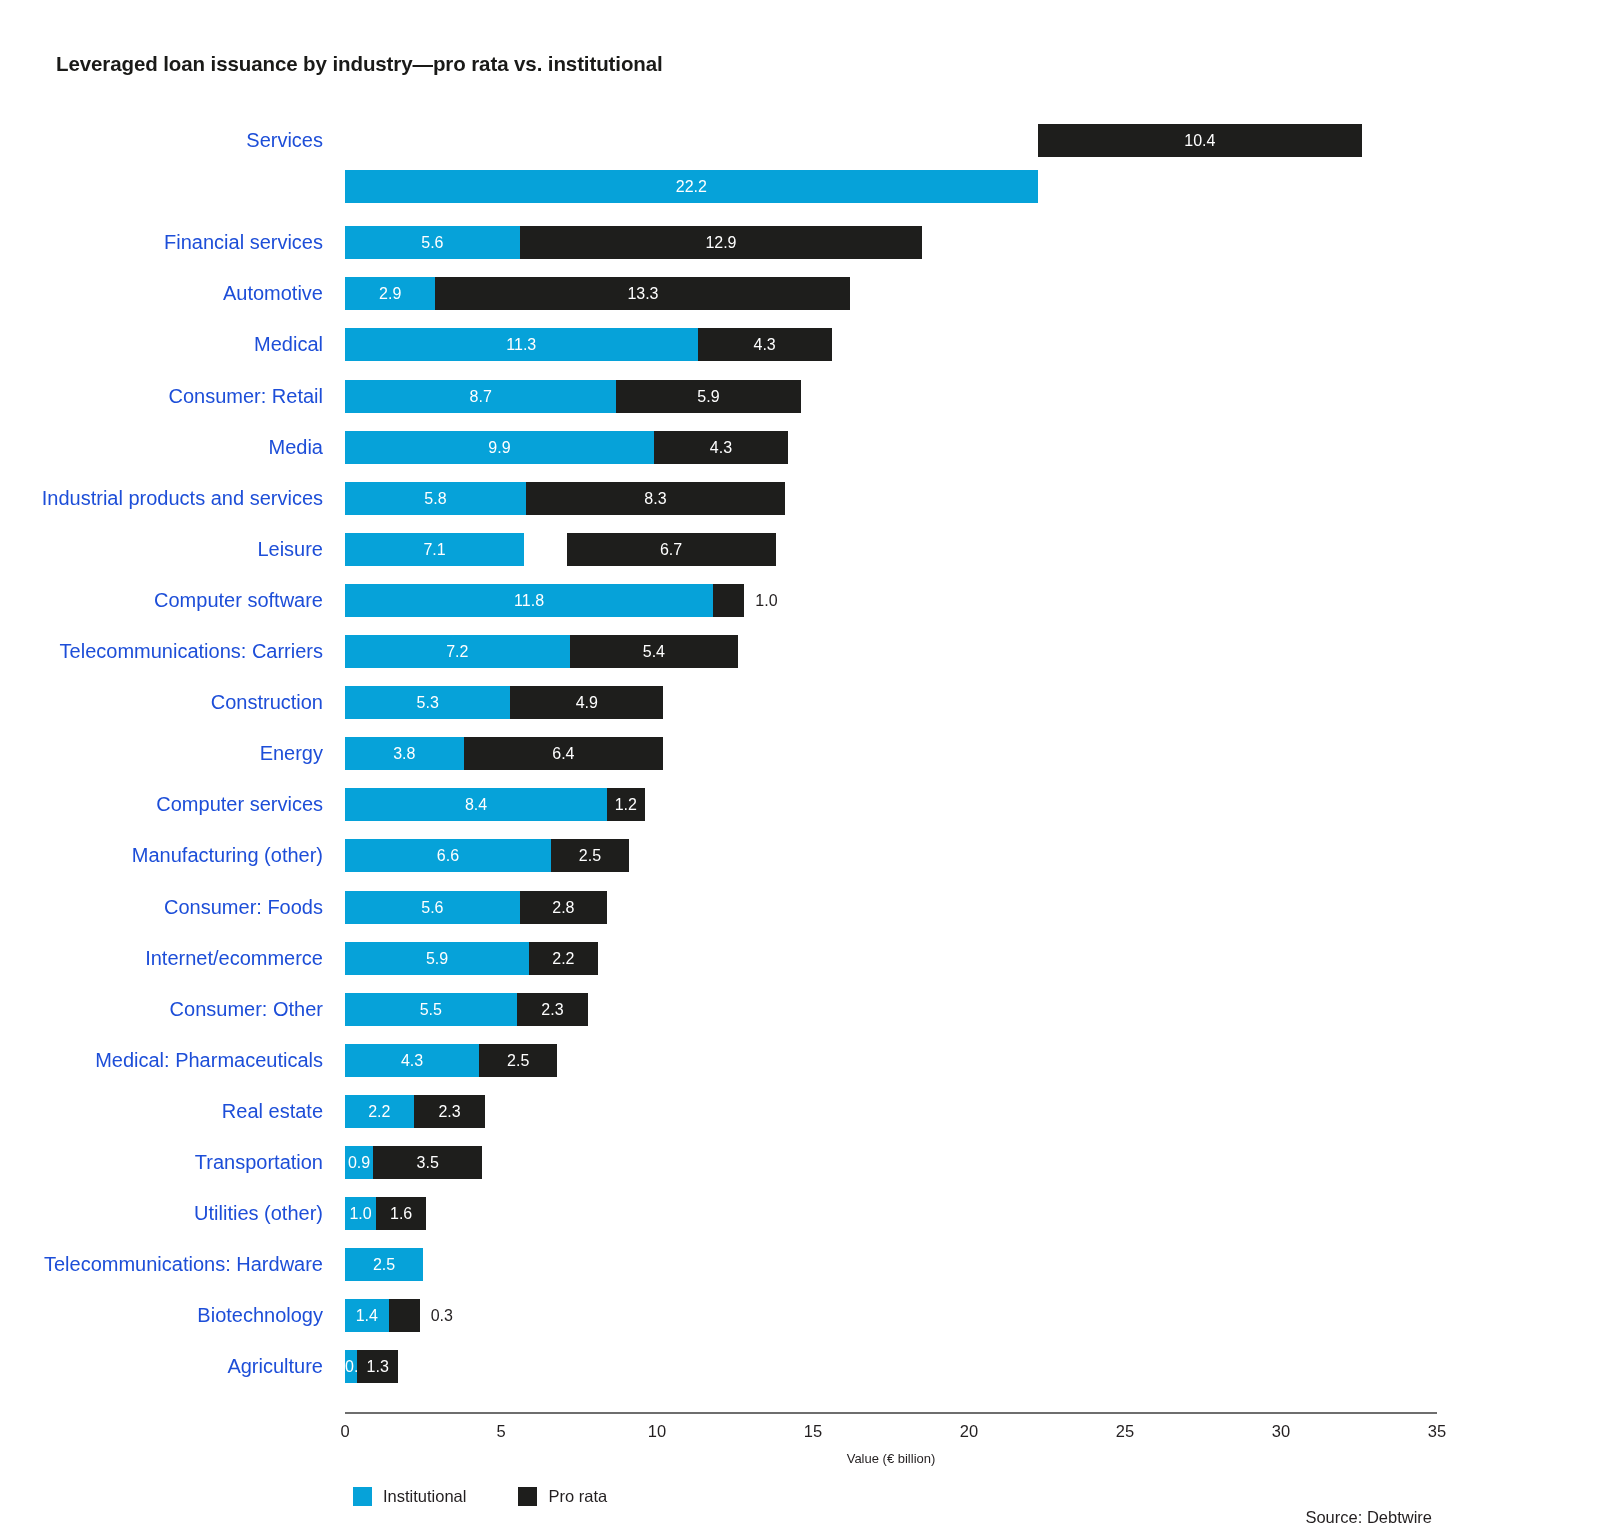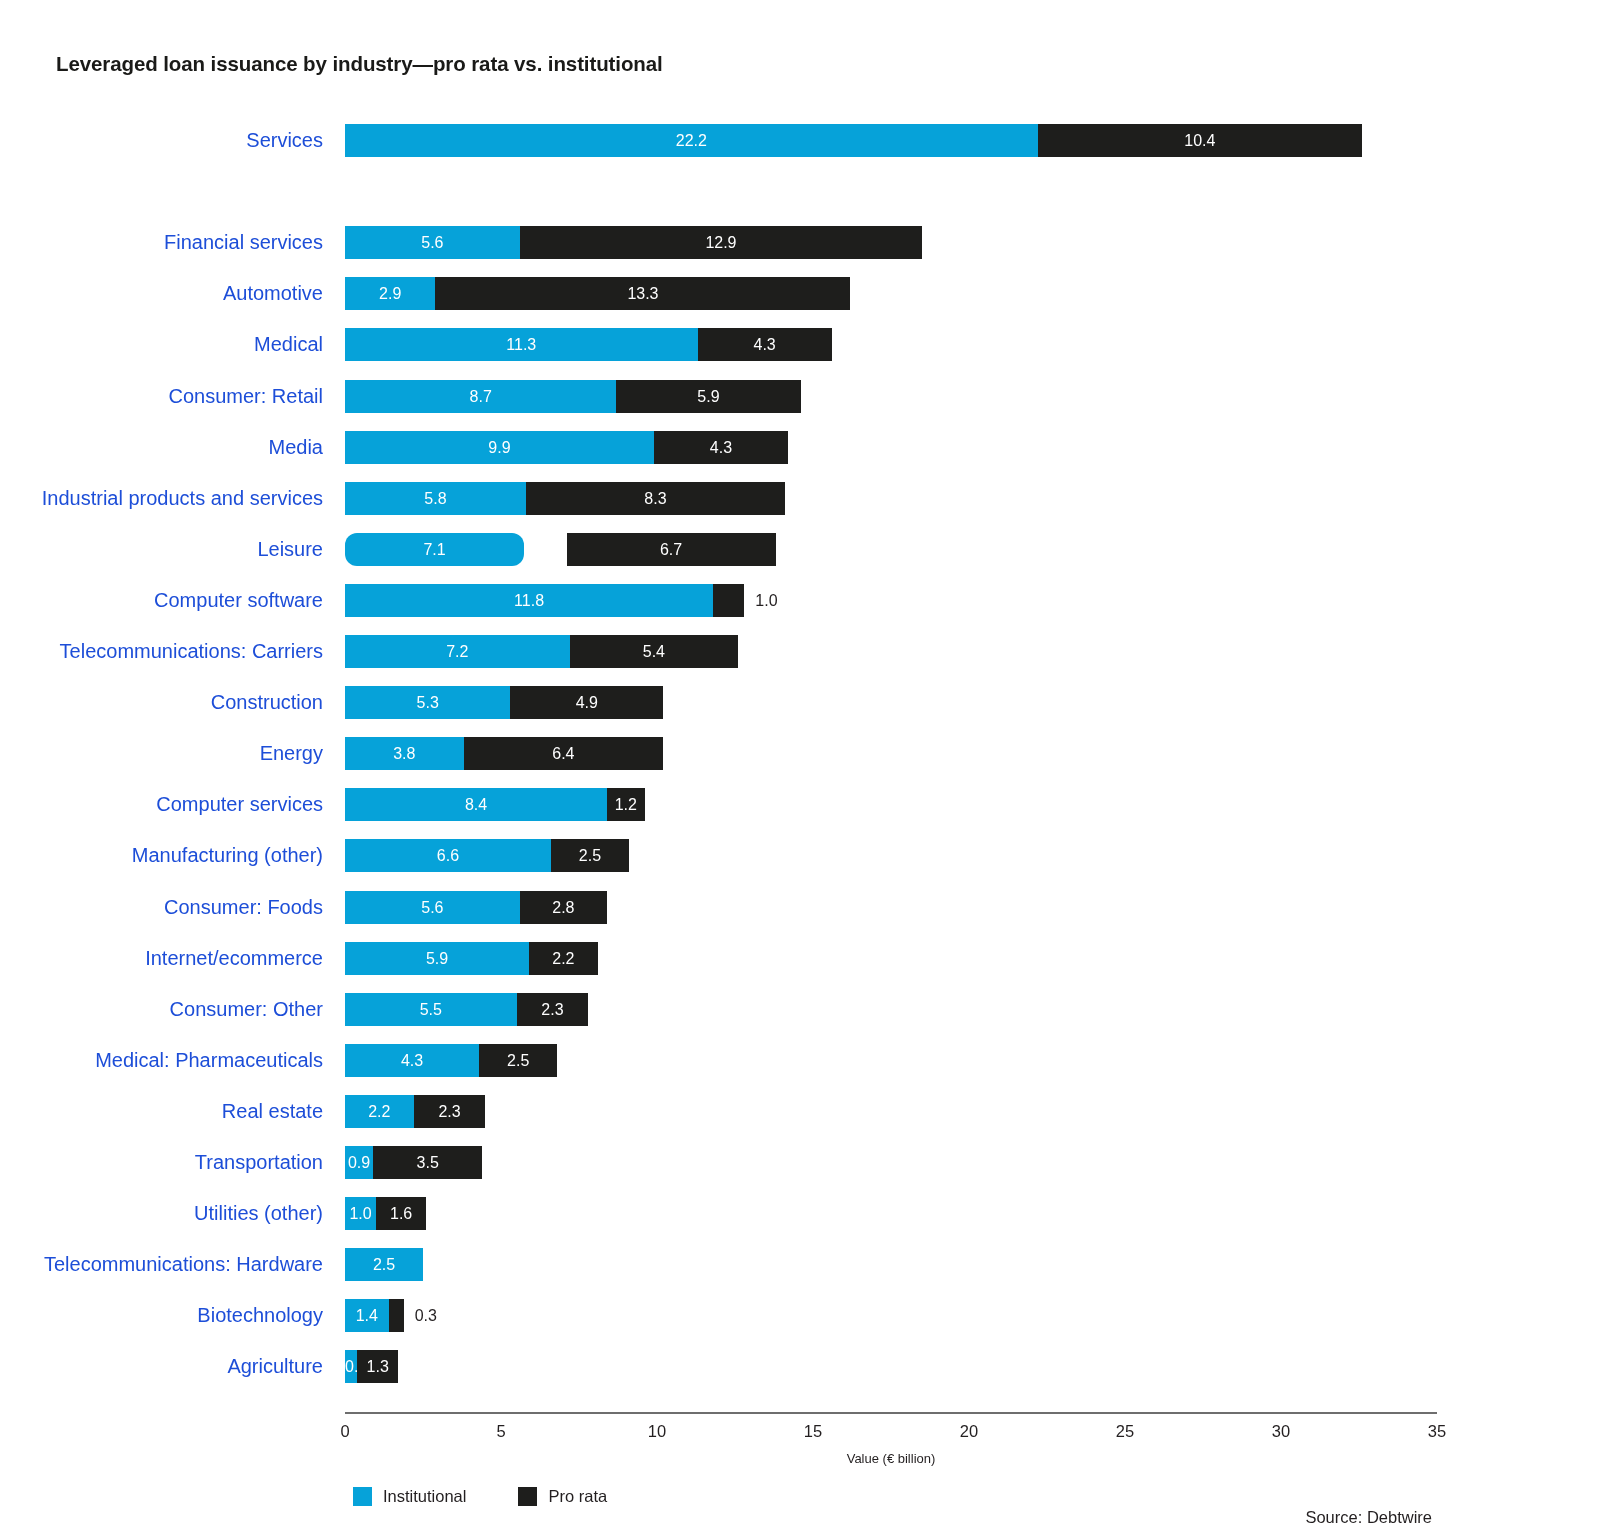--- a/index.html
+++ b/index.html
@@ -167,21 +167,21 @@
 </head>
 <body>
 
 <div id="chart-root">
 
   <div id="chart-title">Leveraged loan issuance by industry—pro rata vs. institutional</div>
 
   <div id="plot">
       <div class="row" style="top: 0px;">
         <div class="cat-label">Services</div>
-        <div class="seg inst" style="left: 0px; width: 692.64px;">
+        <div class="seg inst" style="left: 0px; width: 692.64px; margin-top: 46px;">
           <span class="seg-val">22.2</span>
         </div>
         <div class="seg pro" style="left: 692.64px; width: 324.48px;">
           <span class="seg-val">10.4</span>
         </div>
       </div>
       <div class="row" style="top: 102.2px;">
         <div class="cat-label">Financial services</div>
         <div class="seg inst" style="left: 0px; width: 174.72px;">
           <span class="seg-val">5.6</span>
@@ -230,21 +230,21 @@
         <div class="cat-label">Industrial products and services</div>
         <div class="seg inst" style="left: 0px; width: 180.96px;">
           <span class="seg-val">5.8</span>
         </div>
         <div class="seg pro" style="left: 180.96px; width: 258.96px;">
           <span class="seg-val">8.3</span>
         </div>
       </div>
       <div class="row" style="top: 408.8px;">
         <div class="cat-label">Leisure</div>
-        <div class="seg inst" style="left: 0px; width: 179px; border-radius: 12px;">
+        <div class="seg inst" style="left: 0px; width: 179px;">
           <span class="seg-val">7.1</span>
         </div>
         <div class="seg pro" style="left: 221.52px; width: 209.04px;">
           <span class="seg-val">6.7</span>
         </div>
       </div>
       <div class="row" style="top: 459.9px;">
         <div class="cat-label">Computer software</div>
         <div class="seg inst" style="left: 0px; width: 368.16px;">
           <span class="seg-val">11.8</span>
@@ -365,21 +365,21 @@
         <div class="cat-label">Telecommunications: Hardware</div>
         <div class="seg inst" style="left: 0px; width: 78px;">
           <span class="seg-val">2.5</span>
         </div>
       </div>
       <div class="row" style="top: 1175.3px;">
         <div class="cat-label">Biotechnology</div>
         <div class="seg inst" style="left: 0px; width: 43.68px;">
           <span class="seg-val">1.4</span>
         </div>
-        <div class="seg pro" style="left: 43.68px; width: 15px;">
+        <div class="seg pro" style="left: 43.68px; width: 31px;">
           <span class="seg-val outside">0.3</span>
         </div>
       </div>
       <div class="row" style="top: 1226.4px;">
         <div class="cat-label">Agriculture</div>
         <div class="seg inst" style="left: 0px; width: 12.48px;">
           <span class="seg-val">0.4</span>
         </div>
         <div class="seg pro" style="left: 12.48px; width: 40.56px;">
           <span class="seg-val">1.3</span>

